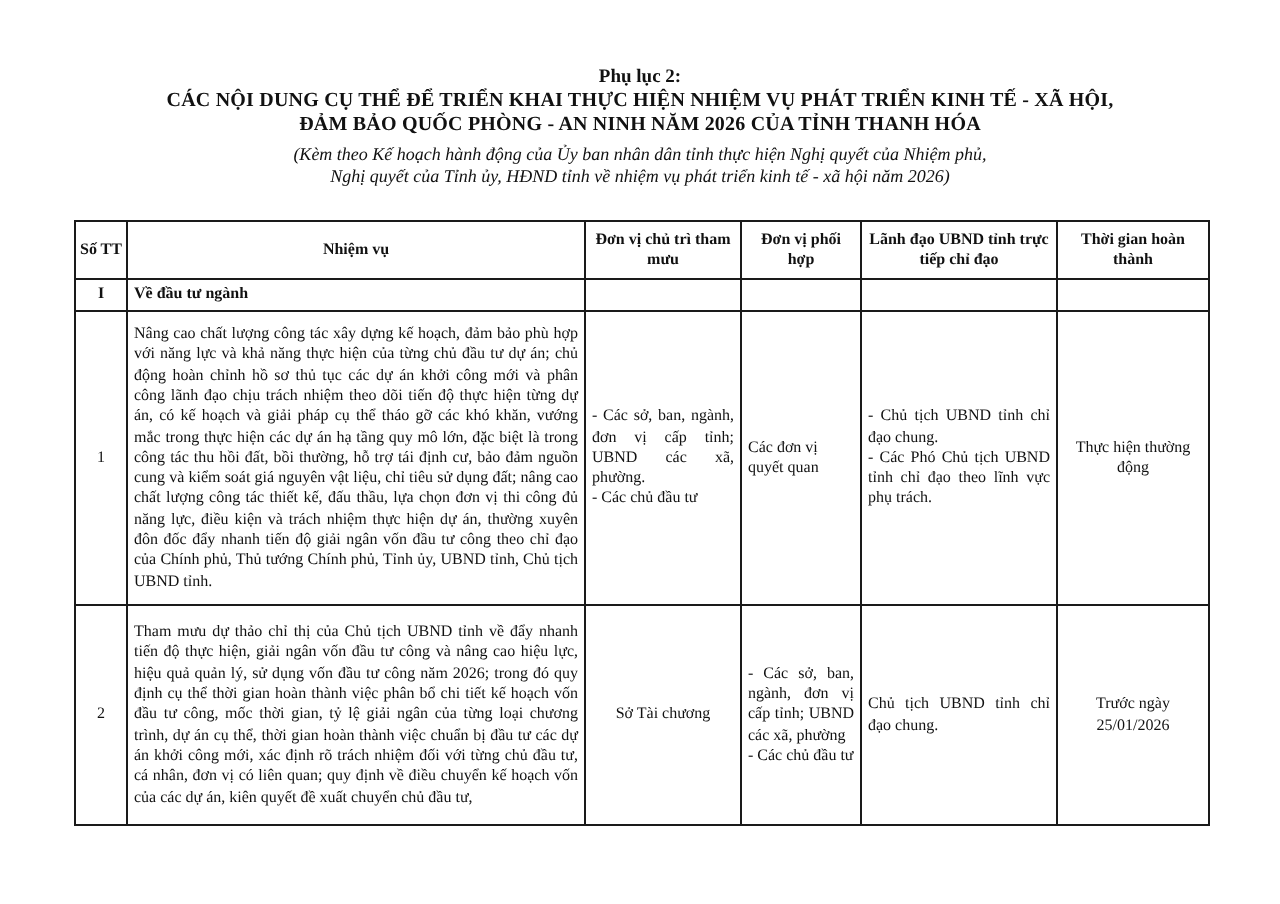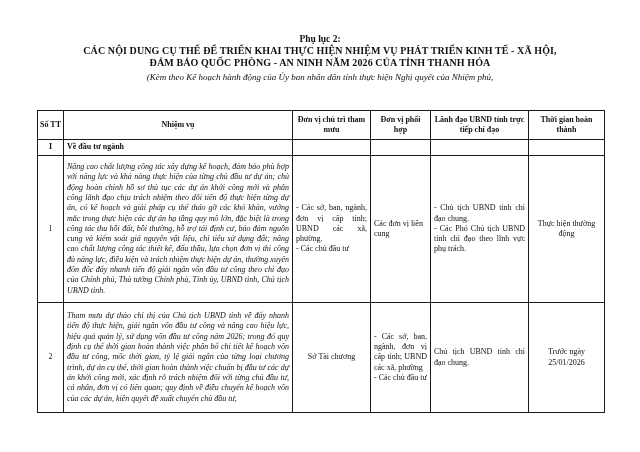--- a/index.html
+++ b/index.html
@@ -60,21 +60,20 @@
     padding: 1px 2px;
   }
   tr.section-row td { height: 13px; }
   td.c-no { text-align: center; }
   td.section-no { font-weight: bold; text-align: center; }
   td.section-title { font-weight: bold; text-align: left; padding-left: 4px; }
   td.c-task {
     text-align: justify;
     vertical-align: top;
     padding: 2px 3px 1px 4px;
-    font-style: italic;
   }
   td.c-unit, td.c-coord, td.c-leader {
     text-align: justify;
     vertical-align: middle;
   }
   td.c-unit.centered { text-align: center; }
   td.c-coord.plain { text-align: left; }
   td.c-deadline { text-align: center; vertical-align: middle; }
   tr.row-1 { height: 147px; }
   tr.row-2 { height: 110px; }
@@ -84,20 +83,21 @@
 <body>
 
 <div class="page">
 
   <div class="doc-header">
     <div class="appendix">Phụ lục 2:</div>
     <div class="title-line">CÁC NỘI DUNG CỤ THỂ ĐỂ TRIỂN KHAI THỰC HIỆN NHIỆM VỤ PHÁT TRIỂN KINH TẾ - XÃ HỘI,</div>
     <div class="title-line">ĐẢM BẢO QUỐC PHÒNG - AN NINH NĂM 2026 CỦA TỈNH THANH HÓA</div>
     <div class="subtitle-block">
       <div class="subtitle-line">(Kèm theo Kế hoạch hành động của Ủy ban nhân dân tỉnh thực hiện Nghị quyết của Nhiệm phủ,</div>
+      <div class="subtitle-line">Nghị quyết của Tỉnh ủy, HĐND tỉnh về nhiệm vụ phát triển kinh tế - xã hội năm 2026)</div>
     </div>
   </div>
 
   <table class="tasks">
     <colgroup>
       <col style="width:26px">
       <col style="width:229px">
       <col style="width:78px">
       <col style="width:60px">
       <col style="width:98px">
@@ -124,21 +124,21 @@
       </tr>
 
       <tr class="row-1">
         <td class="c-no">1</td>
         <td class="c-task">Nâng cao chất lượng công tác xây dựng kế hoạch, đảm bảo phù hợp với năng lực và khả năng thực hiện của từng chủ đầu tư dự án; chủ động hoàn chỉnh hồ sơ thủ tục các dự án khởi công mới và phân công lãnh đạo chịu trách nhiệm theo dõi tiến độ thực hiện từng dự án, có kế hoạch và giải pháp cụ thể tháo gỡ các khó khăn, vướng mắc trong thực hiện các dự án hạ tầng quy mô lớn, đặc biệt là trong công tác thu hồi đất, bồi thường, hỗ trợ tái định cư, bảo đảm nguồn cung và kiểm soát giá nguyên vật liệu, chỉ tiêu sử dụng đất; nâng cao chất lượng công tác thiết kế, đấu thầu, lựa chọn đơn vị thi công đủ năng lực, điều kiện và trách nhiệm thực hiện dự án, thường xuyên đôn đốc đẩy nhanh tiến độ giải ngân vốn đầu tư công theo chỉ đạo của Chính phủ, Thủ tướng Chính phủ, Tỉnh ủy, UBND tỉnh, Chủ tịch UBND tỉnh.</td>
         <td class="c-unit">
           <div class="cell-line">- Các sở, ban, ngành, đơn vị cấp tỉnh; UBND các xã, phường.</div>
           <div class="cell-line">- Các chủ đầu tư</div>
         </td>
         <td class="c-coord plain">
-          <div class="cell-line">Các đơn vị liên cung</div>
+          <div class="cell-line">Các đơn vị quyết quan</div>
         </td>
         <td class="c-leader">
           <div class="cell-line">- Chủ tịch UBND tỉnh chỉ đạo chung.</div>
           <div class="cell-line">- Các Phó Chủ tịch UBND tỉnh chỉ đạo theo lĩnh vực phụ trách.</div>
         </td>
         <td class="c-deadline">Thực hiện thường động</td>
       </tr>
 
       <tr class="row-2">
         <td class="c-no">2</td>

